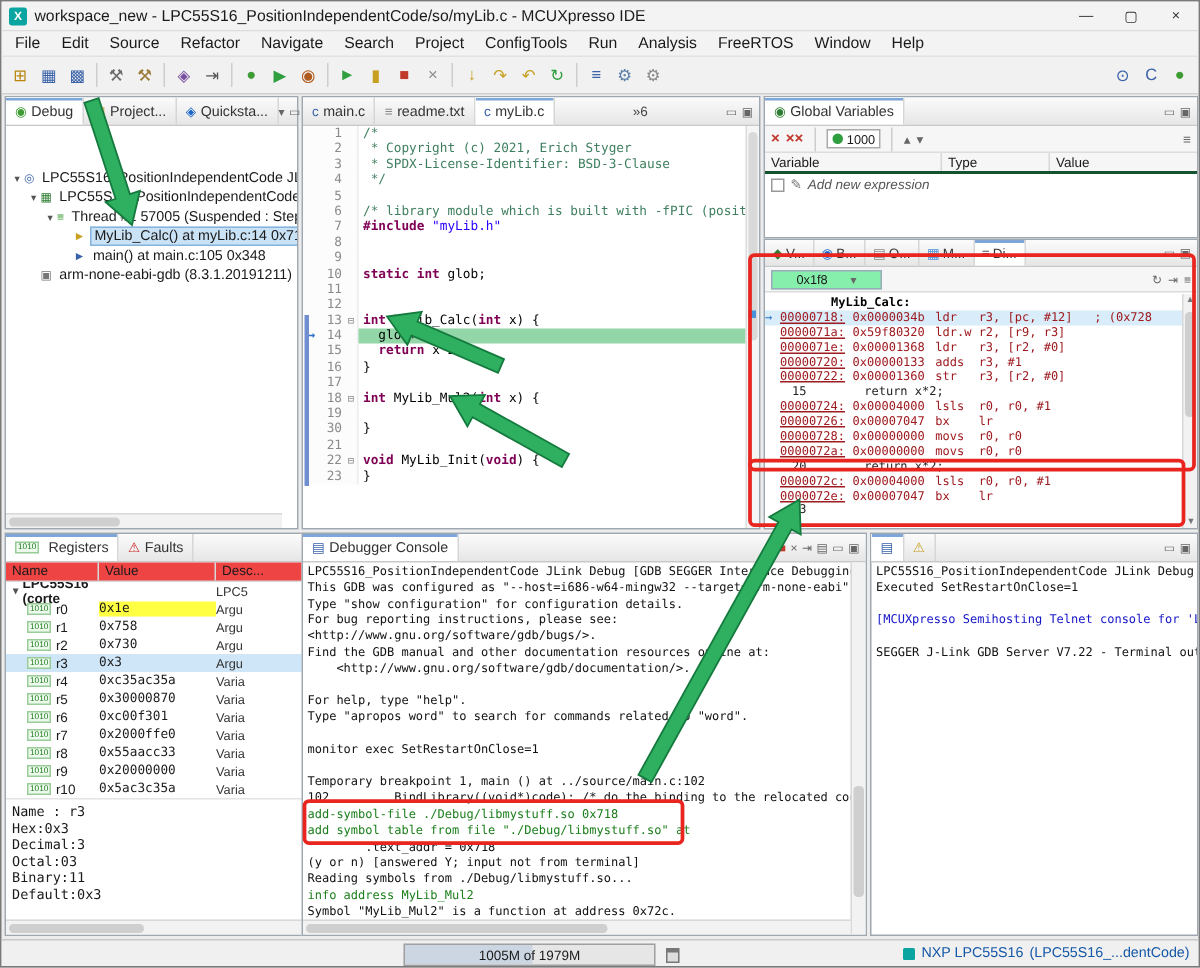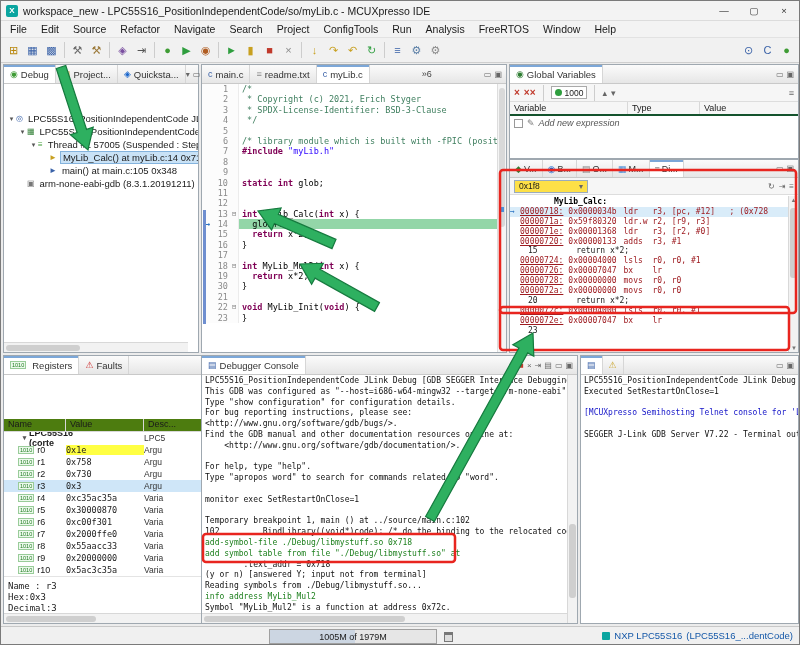--- a/index.html
+++ b/index.html
@@ -55,41 +55,41 @@
 .g-cols{display:flex;height:14px;font-size:9px;background:#f6f6f6;border-bottom:2px solid #14532d;}
 .gc{border-right:1px solid #d8d8d8;padding:1px 4px;}
 .g-row{display:flex;align-items:center;height:14px;font-size:9px;padding-left:4px;gap:4px;}
 .gchk{width:9px;height:9px;border:1px solid #999;background:#fff;flex:none;}
 .gpencil{color:#777;font-size:9px;}
 .gadd{font-style:italic;color:#555;}
 
 .mini-tab{display:flex;align-items:center;gap:2px;padding:0 5px;border-right:1px solid #d6d6d6;font-size:9px;}
 .mini-tab.sel{background:#fff;box-shadow:inset 0 2px 0 #7ca7d8;}
 .d-addrrow{height:17px;display:flex;align-items:center;gap:4px;padding:0 4px;background:#f6f6f6;border-bottom:1px solid #ddd;}
-.d-combo{display:flex;align-items:center;border:1px solid #9aabbc;background:#fde047;height:13px;font-size:8.5px;padding:0 4px;width:74px;justify-content:space-between;}
+.d-combo{display:flex;align-items:center;border:1px solid #9aabbc;background:#86efac;height:13px;font-size:8.5px;padding:0 16px;width:74px;justify-content:space-between;}
 .d-ic{color:#666;font-size:8px;}
 .d-content{position:absolute;left:0;top:36px;right:10px;bottom:0;overflow:hidden;padding-top:1px;}
 .dline{display:flex;height:9.9px;line-height:9.9px;font-family:"DejaVu Sans Mono",monospace;font-size:8px;white-space:pre;color:#9e1b20;}
 .dline.src{color:#222;}
 .dline.label{color:#000;font-weight:bold;}
 .dline.label .dtxt{margin-left:34px;}
 .dline.src .dtxt{margin-left:8px;}
 .dmark{width:10px;color:#2d74c4;flex:none;}
 .daddr{margin-right:5px;text-decoration:underline;} .dop{margin-right:7px;}
 .dline.mark{background:#d9ecf9;}
 .vscroll{position:absolute;right:0;top:36px;bottom:0;width:10px;background:#f2f2f2;border-left:1px solid #d8d8d8;font-size:6px;color:#777;text-align:center;line-height:8px;}
 .vthumb{position:absolute;left:1px;top:12px;width:7px;height:45%;background:#cfcfcf;border-radius:3px;}
 
-.rg-head{display:flex;height:13px;background:#4d7c0f;border-bottom:1px solid #d8d8d8;font-size:9px;margin-top:44px;}
+.rg-head{display:flex;height:13px;background:#ef4444;border-bottom:1px solid #d8d8d8;font-size:9px;}
 .rg-head .gc{padding:0 4px;}
 .reg-rows{overflow:hidden;}
 .reg-row{display:flex;height:12px;align-items:center;font-size:9px;}
 .reg-row.sel{background:#cfe6f8;}
 .rn{width:62px;display:flex;align-items:center;padding-left:14px;flex:none;}
-.rn.root{padding-left:16px;font-weight:bold;}
+.rn.root{padding-left:2px;font-weight:bold;}
 .rv{width:78px;font-family:"DejaVu Sans Mono",monospace;font-size:8.5px;flex:none;}
 .rv.hl{background:#ffff43;}
 .rd{flex:1;font-size:8.5px;color:#333;overflow:hidden;}
 .regchip{font-size:5.5px;color:#1d7a1d;border:1px solid #99cc99;background:#ecf9ec;padding:0 1px;margin-right:3px;line-height:6px;flex:none;}
 .reg-info{font-family:"DejaVu Sans Mono",monospace;font-size:9px;line-height:11px;padding:4px;white-space:pre;border-top:1px solid #e4e4e4;}
 
 .con-out{position:absolute;left:0;top:19px;right:10px;bottom:10px;overflow:hidden;padding:1px 3px;font-family:"DejaVu Sans Mono",monospace;font-size:8px;line-height:10.8px;white-space:pre;}
 .c-p{color:#111;} .c-in{color:#1c7f1c;} .c-tel{color:#1414c8;}
 .hscroll{position:absolute;left:0;right:10px;bottom:0;height:10px;background:#f2f2f2;border-top:1px solid #d8d8d8;}
 .hthumb{position:absolute;left:2px;top:2px;width:40%;height:6px;background:#cfcfcf;border-radius:3px;}
@@ -259,21 +259,21 @@
         <div class="eline"><span class="gut"><span class="lnum">9</span></span><span class="fold"></span><span class="codeseg"></span></div>
         <div class="eline"><span class="gut"><span class="lnum">10</span></span><span class="fold"></span><span class="codeseg"><span class="tok-kw">static</span><span class="tok-plain"> </span><span class="tok-kw">int</span><span class="tok-plain"> glob;</span></span></div>
         <div class="eline"><span class="gut"><span class="lnum">11</span></span><span class="fold"></span><span class="codeseg"></span></div>
         <div class="eline"><span class="gut"><span class="lnum">12</span></span><span class="fold"></span><span class="codeseg"></span></div>
         <div class="eline"><span class="gut"><span class="lnum">13</span></span><span class="fold">⊟</span><span class="codeseg"><span class="tok-kw">int</span><span class="tok-plain"> MyLib_Calc(</span><span class="tok-kw">int</span><span class="tok-plain"> x) {</span></span></div>
         <div class="eline cur"><span class="gut"><span class="ptr">→</span><span class="lnum">14</span></span><span class="fold"></span><span class="codeseg"><span class="tok-plain">  glob++;</span></span></div>
         <div class="eline"><span class="gut"><span class="lnum">15</span></span><span class="fold"></span><span class="codeseg"><span class="tok-plain">  </span><span class="tok-kw">return</span><span class="tok-plain"> x*2;</span></span></div>
         <div class="eline"><span class="gut"><span class="lnum">16</span></span><span class="fold"></span><span class="codeseg"><span class="tok-plain">}</span></span></div>
         <div class="eline"><span class="gut"><span class="lnum">17</span></span><span class="fold"></span><span class="codeseg"></span></div>
         <div class="eline"><span class="gut"><span class="lnum">18</span></span><span class="fold">⊟</span><span class="codeseg"><span class="tok-kw">int</span><span class="tok-plain"> MyLib_Mul2(</span><span class="tok-kw">int</span><span class="tok-plain"> x) {</span></span></div>
-        <div class="eline"><span class="gut"><span class="lnum">19</span></span><span class="fold"></span><span class="codeseg"><span class="tok-plain">  </span><span class="tok-kw">return</span><span class="tok-plain"> x*2;</span></span></div>
+        <div class="eline"><span class="gut"><span class="lnum">19</span></span><span class="fold"></span></div>
         <div class="eline"><span class="gut"><span class="lnum">30</span></span><span class="fold"></span><span class="codeseg"><span class="tok-plain">}</span></span></div>
         <div class="eline"><span class="gut"><span class="lnum">21</span></span><span class="fold"></span><span class="codeseg"></span></div>
         <div class="eline"><span class="gut"><span class="lnum">22</span></span><span class="fold">⊟</span><span class="codeseg"><span class="tok-kw">void</span><span class="tok-plain"> MyLib_Init(</span><span class="tok-kw">void</span><span class="tok-plain">) {</span></span></div>
         <div class="eline"><span class="gut"><span class="lnum">23</span></span><span class="fold"></span><span class="codeseg"><span class="tok-plain">}</span></span></div>
         <div class="range-bar" style="top: 125.8px; height: 114.4px;"></div>
       </div>
     <div class="oruler">
         <span class="othumb"></span>
         <span class="omark"></span>
       </div>
@@ -350,20 +350,21 @@
       <span class="d-ic" style="margin-left:auto;">↻</span>
       <span class="d-ic">⇥</span>
       <span class="d-ic">≡</span>
     </div>
     <div class="d-content">
         <div class="dline label"><span class="dmark"></span><span class="dtxt">MyLib_Calc:</span></div>
         <div class="dline ins mark"><span class="dmark">→</span><span class="daddr">00000718:</span><span class="dop">0x0000034b</span><span class="dasm">ldr   r3, [pc, #12]   ; (0x728</span></div>
         <div class="dline ins"><span class="dmark"></span><span class="daddr">0000071a:</span><span class="dop">0x59f80320</span><span class="dasm">ldr.w r2, [r9, r3]</span></div>
         <div class="dline ins"><span class="dmark"></span><span class="daddr">0000071e:</span><span class="dop">0x00001368</span><span class="dasm">ldr   r3, [r2, #0]</span></div>
         <div class="dline ins"><span class="dmark"></span><span class="daddr">00000720:</span><span class="dop">0x00000133</span><span class="dasm">adds  r3, #1</span></div>
+        <div class="dline ins"><span class="dmark"></span><span class="daddr">00000722:</span><span class="dop">0x00001360</span><span class="dasm">str   r3, [r2, #0]</span></div>
         <div class="dline src"><span class="dmark"></span><span class="dtxt">15        return x*2;</span></div>
         <div class="dline ins"><span class="dmark"></span><span class="daddr">00000724:</span><span class="dop">0x00004000</span><span class="dasm">lsls  r0, r0, #1</span></div>
         <div class="dline ins"><span class="dmark"></span><span class="daddr">00000726:</span><span class="dop">0x00007047</span><span class="dasm">bx    lr</span></div>
         <div class="dline ins"><span class="dmark"></span><span class="daddr">00000728:</span><span class="dop">0x00000000</span><span class="dasm">movs  r0, r0</span></div>
         <div class="dline ins"><span class="dmark"></span><span class="daddr">0000072a:</span><span class="dop">0x00000000</span><span class="dasm">movs  r0, r0</span></div>
         <div class="dline src"><span class="dmark"></span><span class="dtxt">20        return x*2;</span></div>
         <div class="dline ins"><span class="dmark"></span><span class="daddr">0000072c:</span><span class="dop">0x00004000</span><span class="dasm">lsls  r0, r0, #1</span></div>
         <div class="dline ins"><span class="dmark"></span><span class="daddr">0000072e:</span><span class="dop">0x00007047</span><span class="dasm">bx    lr</span></div>
         <div class="dline src"><span class="dmark"></span><span class="dtxt">23</span></div>
       </div>

